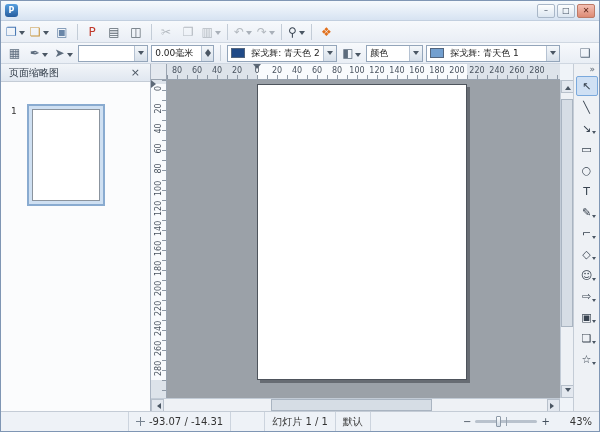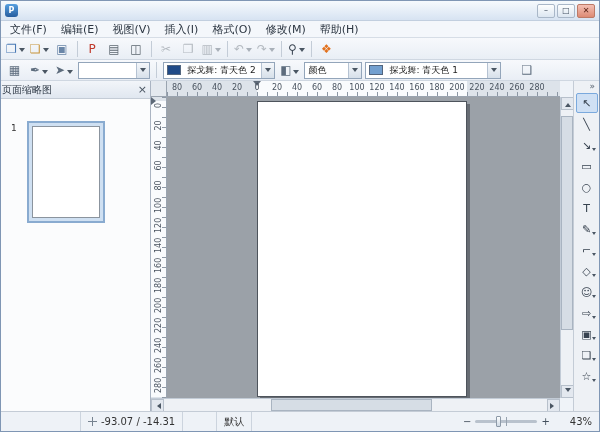--- a/index.html
+++ b/index.html
@@ -41,21 +41,21 @@
   .winput { display:flex; height:17px; background:#fff; border:1px solid #93a5ba; width:64px; }
   .wtext { font-size:9px; line-height:15px; padding:0 3px; flex:1; }
   .spin { width:12px; display:flex; flex-direction:column; border-left:1px solid #b5c2d2; background:linear-gradient(#f4f7fa,#d7e0ea); align-items:center; justify-content:space-evenly; }
   .sup { width:0; height:0; border:3px solid transparent; border-bottom:4px solid #4a5663; }
   .sdn { width:0; height:0; border:3px solid transparent; border-top:4px solid #4a5663; }
 
   
   .content { flex:1; display:flex; min-height:0; }
 
   .left-panel { width:150px; flex:0 0 150px; border-right:1px solid #aab4c2; display:flex; flex-direction:column; background:#fbfcfd; }
-  .panel-header { height:18px; flex:0 0 18px; background:linear-gradient(#f2f5f9,#e0e7f0); border-bottom:1px solid #c4ccd6; display:flex; align-items:center; padding:0 1px; font-size:10px; color:#2e3946; }
+  .panel-header { height:18px; flex:0 0 18px; background:linear-gradient(#f2f5f9,#e0e7f0); border-bottom:1px solid #c4ccd6; display:flex; align-items:center; padding:0 8px; font-size:10px; color:#2e3946; }
   .panel-close { margin-left:auto; font-size:11px; color:#4a5663; line-height:1; padding:0 2px; }
   .panel-body { flex:1; position:relative; }
   .page-num { position:absolute; left:10px; top:24px; font-size:9px; color:#333; }
   .thumb-sel { position:absolute; left:26px; top:22px; width:78px; height:102px; border:2px solid #89abd0; background:#cfe0f2; padding:3px; }
   .thumb-page { width:100%; height:100%; background:#fff; border:1px solid #8b949e; }
 
   .canvas-col { flex:1; display:flex; flex-direction:column; min-width:0; }
   .ruler-row { height:16px; flex:0 0 16px; display:flex; }
   .ruler-corner { width:16px; flex:0 0 16px; background:#e4e9ef; border-right:1px solid #9aa4b0; border-bottom:1px solid #9aa4b0; }
   .h-ruler { flex:1; position:relative; background:#dde3ea; border-bottom:1px solid #9aa4b0; overflow:hidden; }
@@ -90,21 +90,21 @@
   
   .tool-palette { width:26px; flex:0 0 26px; background:#eef1f5; border-left:1px solid #c4ccd6; display:flex; flex-direction:column; align-items:center; }
   .overflow { height:12px; font-size:9px; line-height:11px; color:#55606d; align-self:flex-end; padding-right:4px; }
   .tools { display:flex; flex-direction:column; gap:1px; }
   .tool { width:22px; height:20px; position:relative; display:flex; align-items:center; justify-content:center; border:1px solid transparent; border-radius:2px; }
   .tool.selected { background:#cfe0f4; border-color:#7aa9dd; }
   .tglyph { font-size:11px; line-height:1; color:#37424f; }
   .tcar { position:absolute; right:1px; bottom:1px; width:0; height:0; border:2px solid transparent; border-top:3px solid #4a5663; }
 
   
-  .statusbar { height:20px; flex:0 0 20px; background:#eef2f7; border-top:1px solid #c4ccd6; display:flex; align-items:center; font-size:10px; color:#333; }
+  .statusbar { height:20px; flex:0 0 20px; background:#eef2f7; border-top:1px solid #c4ccd6; display:flex; align-items:center; font-size:10px; color:#333;padding-left:48px; }
   .sb-seg { height:100%; display:flex; align-items:center; gap:4px; padding:0 7px; border-right:1px solid #ccd4de; white-space:nowrap; }
   .sb-seg.noline { border-right:none;margin-left:7px; }
   .sb-spacer { flex:1; }
   .pos-icon { width:9px; height:9px; background:linear-gradient(#76828f,#76828f) center/9px 1px no-repeat, linear-gradient(#76828f,#76828f) center/1px 9px no-repeat; }
   .size-icon { width:9px; height:7px; border:1px solid #76828f; }
   .zoom-ctl { display:flex; align-items:center; gap:4px; padding:0 6px; }
   .zo,.zi { font-size:10px; color:#44505d; line-height:1; }
   .ztrack { width:62px; height:3px; background:#b9c2cd; position:relative; border-radius:2px; }
   .znotch { position:absolute; left:50%; top:-3px; width:1px; height:9px; background:#97a2ae; }
   .zthumb { position:absolute; left:34%; top:-4px; width:5px; height:11px; background:linear-gradient(#fdfefe,#cfd9e4); border:1px solid #8d99a7; border-radius:1px; }
@@ -118,29 +118,20 @@
     <div class="app-icon">
         <span>P</span>
       </div>
     <div class="win-buttons">
       <div class="win-btn">–</div>
       <div class="win-btn">□</div>
       <div class="win-btn close">✕</div>
     </div>
   </div>
 
-  <div class="menubar">
-      <span class="menu-item">文件(F)</span>
-      <span class="menu-item">编辑(E)</span>
-      <span class="menu-item">视图(V)</span>
-      <span class="menu-item">插入(I)</span>
-      <span class="menu-item">格式(O)</span>
-      <span class="menu-item">修改(M)</span>
-      <span class="menu-item">帮助(H)</span>
-    </div>
 
   <div class="toolbar main">
       <div class="tb-btn">
         <span class="glyph" style="color: rgb(74, 122, 181);">❐</span>
         <span class="car"></span>
       </div>
       <div class="tb-btn">
         <span class="glyph" style="color: rgb(201, 151, 63);">❏</span>
         <span class="car"></span>
       </div>
@@ -197,20 +188,27 @@
         <span class="car"></span>
       </div>
     <div class="tb-btn sm">
         <span class="glyph" style="color:#5d6c7d">➤</span>
         <span class="car"></span>
       </div>
     <div class="combo" style="width:72px">
       <span class="clabel grow"></span>
       <span class="cbtn">
           <span class="car"></span>
+        </span>
+    </div>
+    <div class="winput">
+      <span class="wtext">0.00毫米</span>
+      <span class="spin">
+          <span class="sup"></span>
+          <span class="sdn"></span>
         </span>
     </div>
     <div class="tsep"></div>
     <div class="combo" style="width:112px">
       <span class="swatch" style="background: rgb(32, 74, 135);"></span>
       <span class="clabel grow">探戈舞: 青天色 2</span>
       <span class="cbtn">
           <span class="car"></span>
         </span>
     </div>
@@ -389,20 +387,23 @@
   </div>
 
   <div class="statusbar">
     <div class="sb-seg" style="width:80px"></div>
     <div class="sb-seg">
       <span class="pos-icon"></span>
       <span>-93.07 / -14.31</span>
     </div>
     <div class="sb-seg" style="width:34px"></div>
     <div class="sb-seg">
+      <span>幻灯片 1 / 1</span>
+    </div>
+    <div class="sb-seg">
       <span>默认</span>
     </div>
     <div class="sb-spacer"></div>
     <div class="zoom-ctl">
       <span class="zo">−</span>
       <div class="ztrack">
         <div class="znotch"></div>
         <div class="zthumb"></div>
       </div>
       <span class="zi">+</span>

